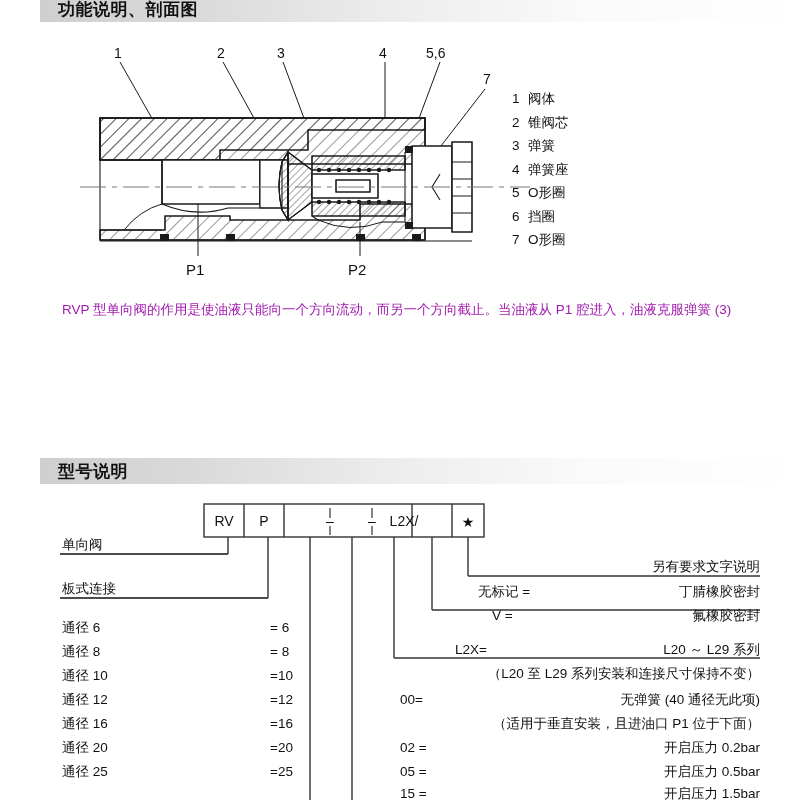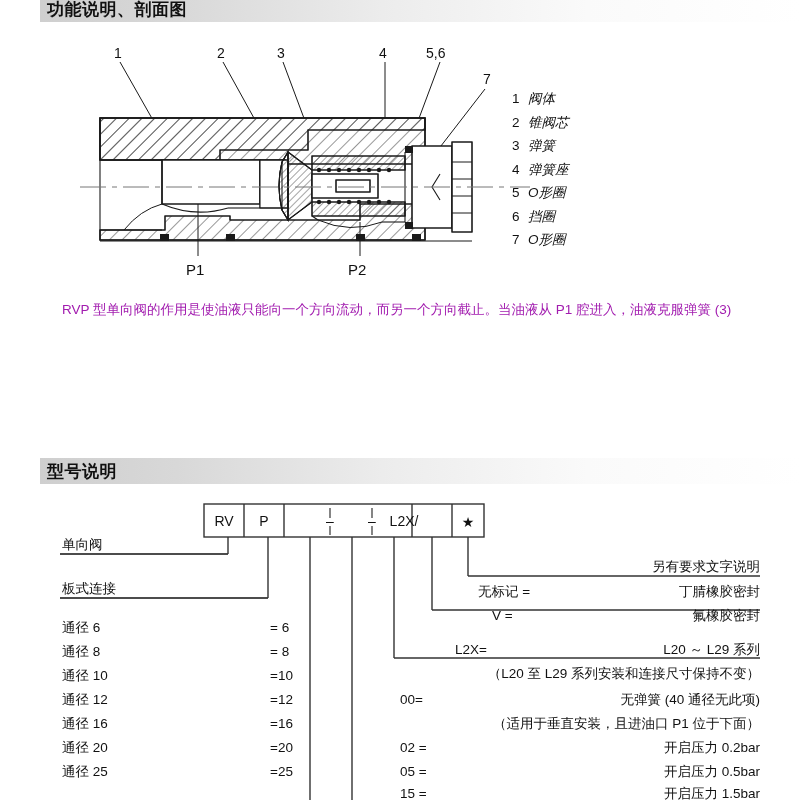--- a/index.html
+++ b/index.html
@@ -11,36 +11,36 @@
   .page{position:absolute;inset:0;}
 
   
   .sec-bar{
     position:absolute;left:40px;width:760px;height:26px;
     background:linear-gradient(to right,#cfcfcf 0%,#d8d8d8 18%,#ececec 45%,#fafafa 72%,#ffffff 100%);
     display:flex;align-items:center;
   }
   .sec-bar .sec-title{
     font-size:17px;font-weight:bold;color:#111;letter-spacing:.5px;
-    padding-left:7px;line-height:1;
+    padding-left:18px;line-height:1;
   }
   #sec1{top:-4px;}
   #sec2{top:458px;align-items:center;}
 
   
   #drawing{position:absolute;left:60px;top:34px;width:480px;height:250px;}
   #drawing svg{display:block;}
 
   
   #legend{position:absolute;left:512px;top:90px;width:180px;}
   .leg-row{
     display:flex;align-items:baseline;height:23.5px;font-size:13.5px;color:#111;
   }
   .leg-num{width:16px;text-align:left;flex:none;}
-  .leg-txt{white-space:nowrap;font-style:italic;}
+  .leg-txt{white-space:nowrap;}
 
   
   #para{
     position:absolute;left:62px;top:297px;width:706px;
     font-size:13.5px;line-height:25px;color:#a21caf;text-align:justify;
   }
   #para p{margin:0;}
 
   
   #model{position:absolute;left:0;top:488px;width:800px;height:312px;text-decoration:underline;}

